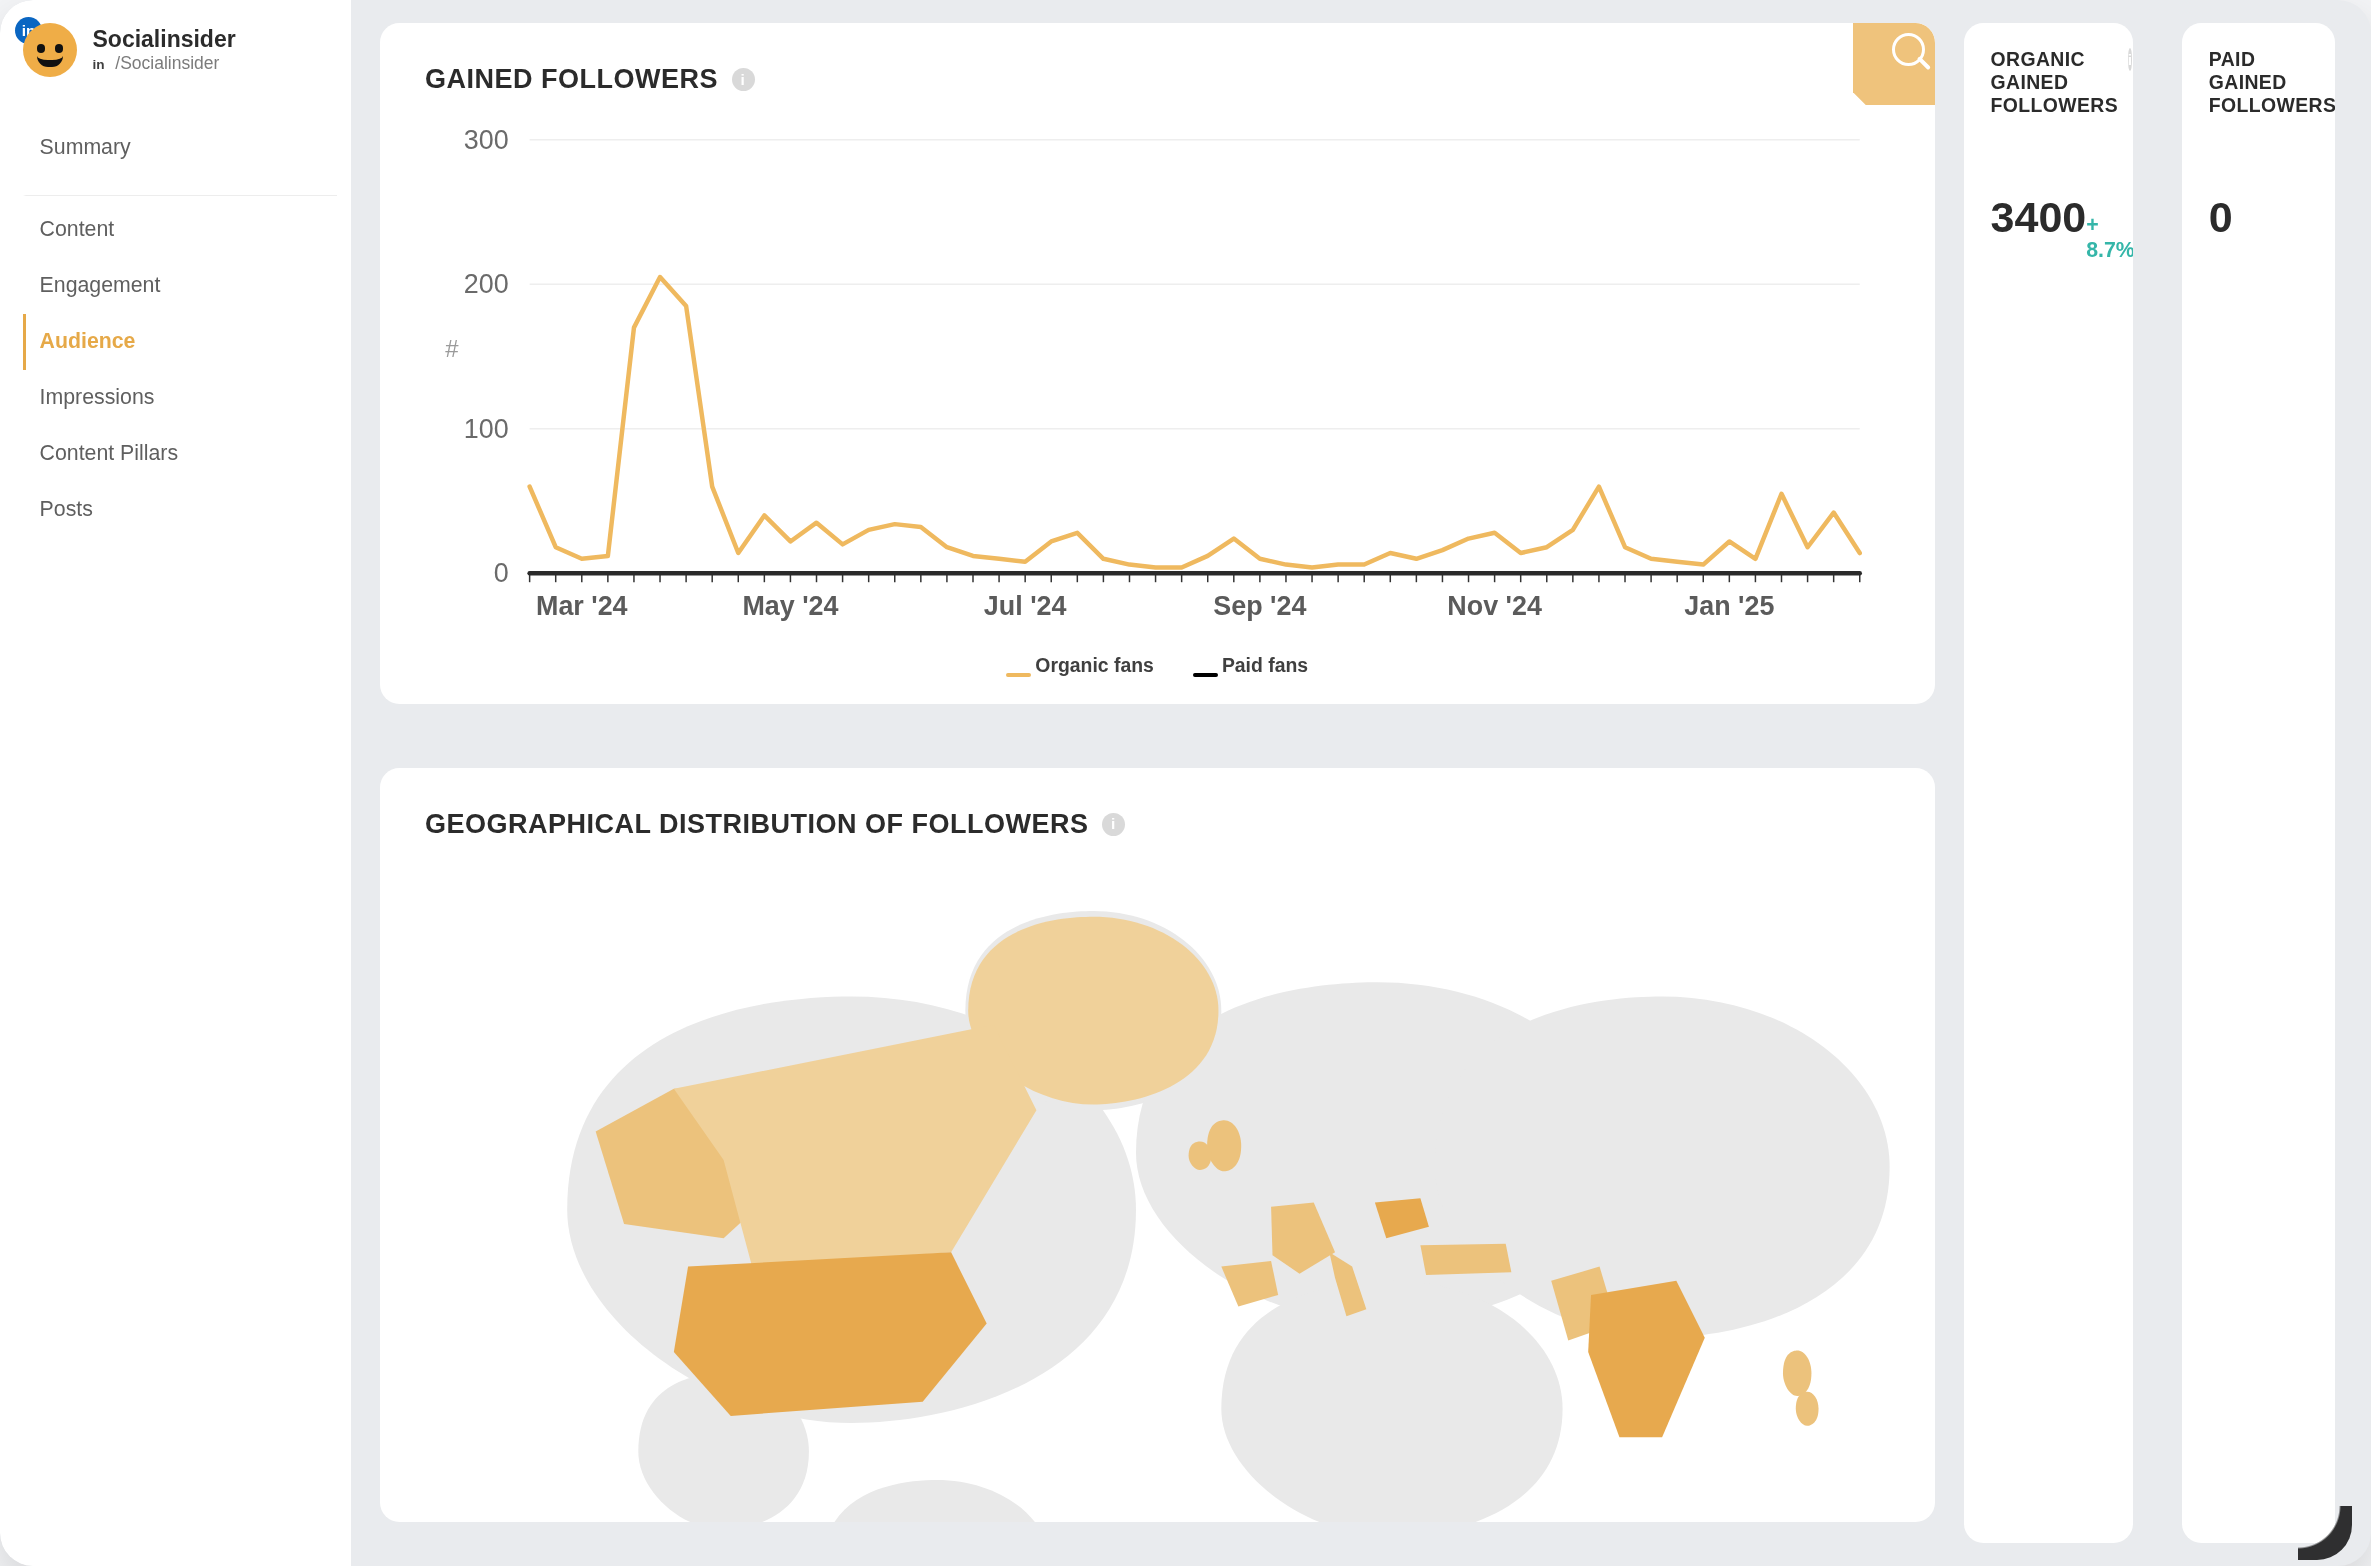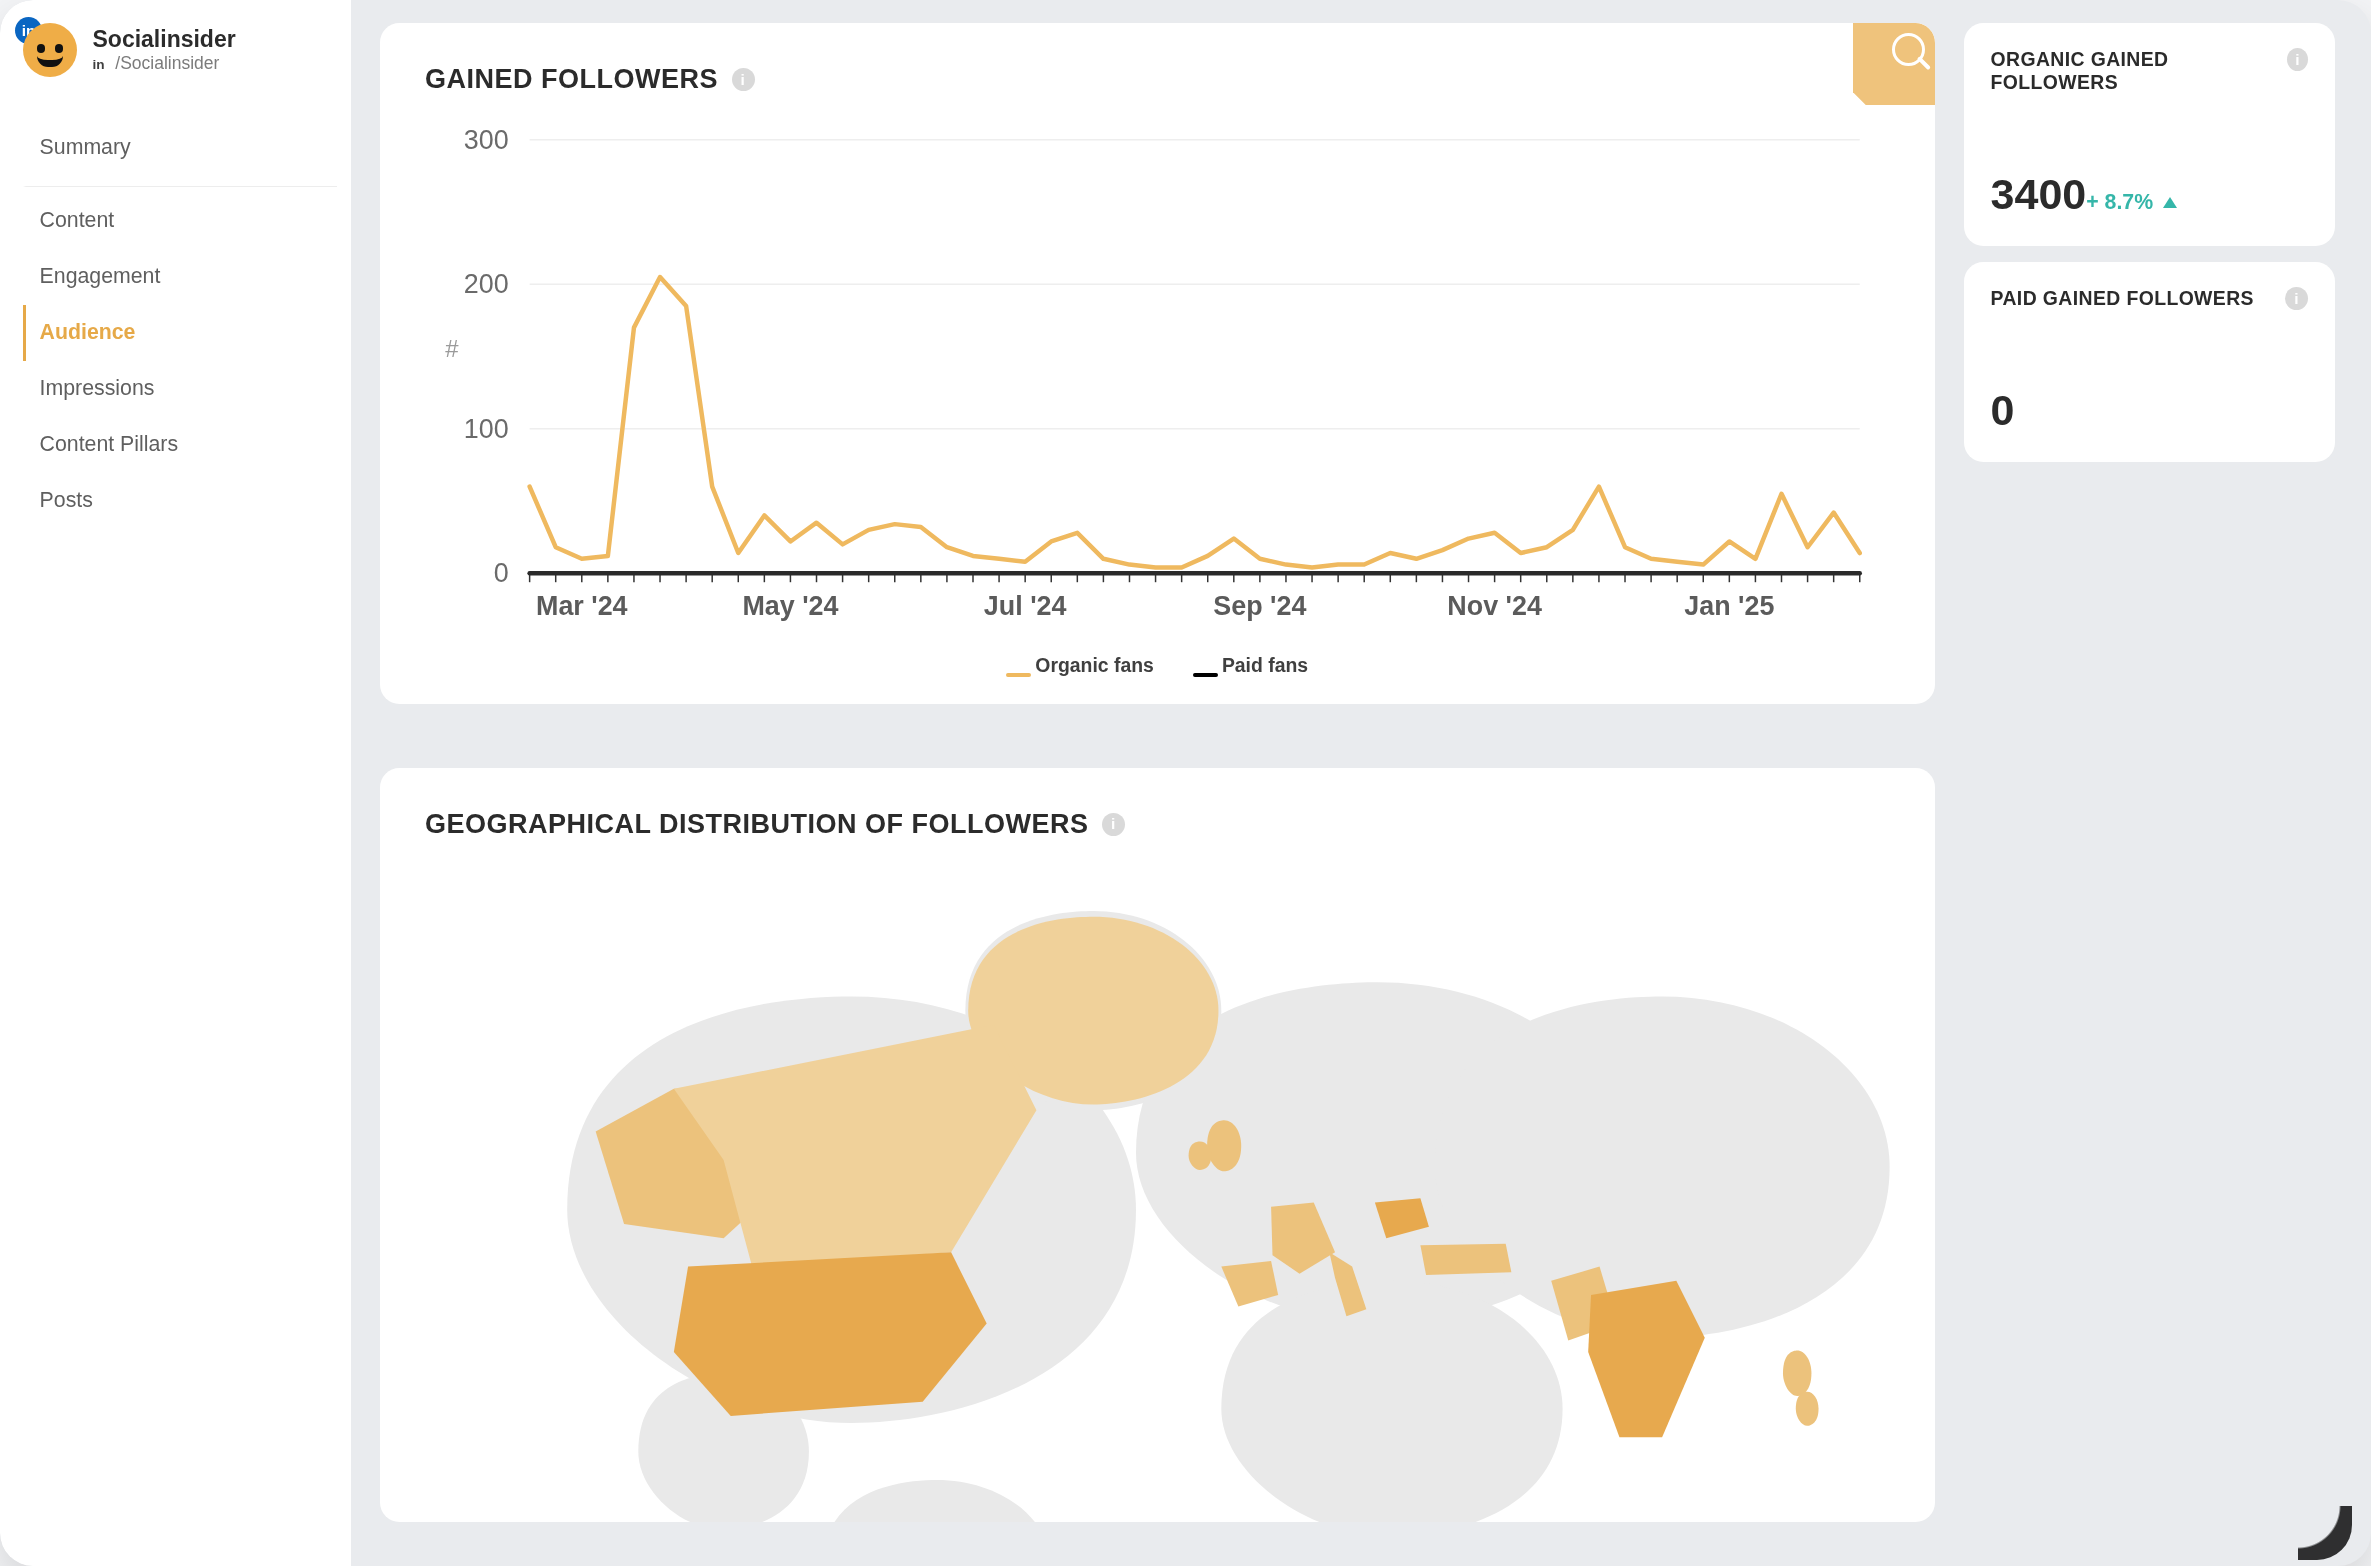--- a/index.html
+++ b/index.html
@@ -45,27 +45,27 @@
     background:#0a66c2;color:#fff;font-weight:700;font-size:15.5px;display:flex;align-items:center;justify-content:center;box-shadow:0 0 0 2.9px #fff;
   }
   .brand-text{display:flex;flex-direction:column;line-height:1.2}
   .brand-name{font-weight:700;font-size:23px}
   .brand-sub{color:#7b7b7b;font-size:17.5px}
   .brand-sub .in{font-weight:700;color:#3f3f3f;margin-right:5.8px;font-size:13.6px}
   .nav{display:flex;flex-direction:column;gap:0;margin-top:5.8px}
   .nav-item{
     padding:15.5px 7.8px 15.5px 13.6px;font-size:21.3px;color:#5f5f5f;cursor:pointer;border-left:3.9px solid transparent;
   }
-  .nav-item.summary{border-bottom:1px solid #ededed;padding-bottom:26px;margin-bottom:5.8px}
+  .nav-item.summary{border-bottom:1px solid #ededed;padding-bottom:35px;margin-bottom:5.8px}
   .nav-item.active{color:var(--accent);border-left-color:var(--accent);font-weight:600}
 
   
   .main{flex:1;padding:23px 36px 23px 29px;display:flex;gap:29px;overflow:hidden}
   .col-charts{flex:1;display:flex;flex-direction:column;gap:64px;min-width:0}
-  .col-kpis{width:19%;min-width:349px;display:flex;flex-direction:column;gap:16px}
+  .col-kpis{width:19%;min-width:349px;display:flex;flex-direction:row;gap:49px}
 
   .card{
     background:var(--card);border-radius:19.4px;position:relative;overflow:hidden;
   }
   .card .corner{
     position:absolute;top:0;right:0;width:82px;height:82px;overflow:hidden;border-top-right-radius:19.4px;
   }
   .card .corner::before{
     content:"";position:absolute;right:-49px;top:-49px;width:146px;height:146px;background:#efc37c;transform:rotate(45deg);
   }

